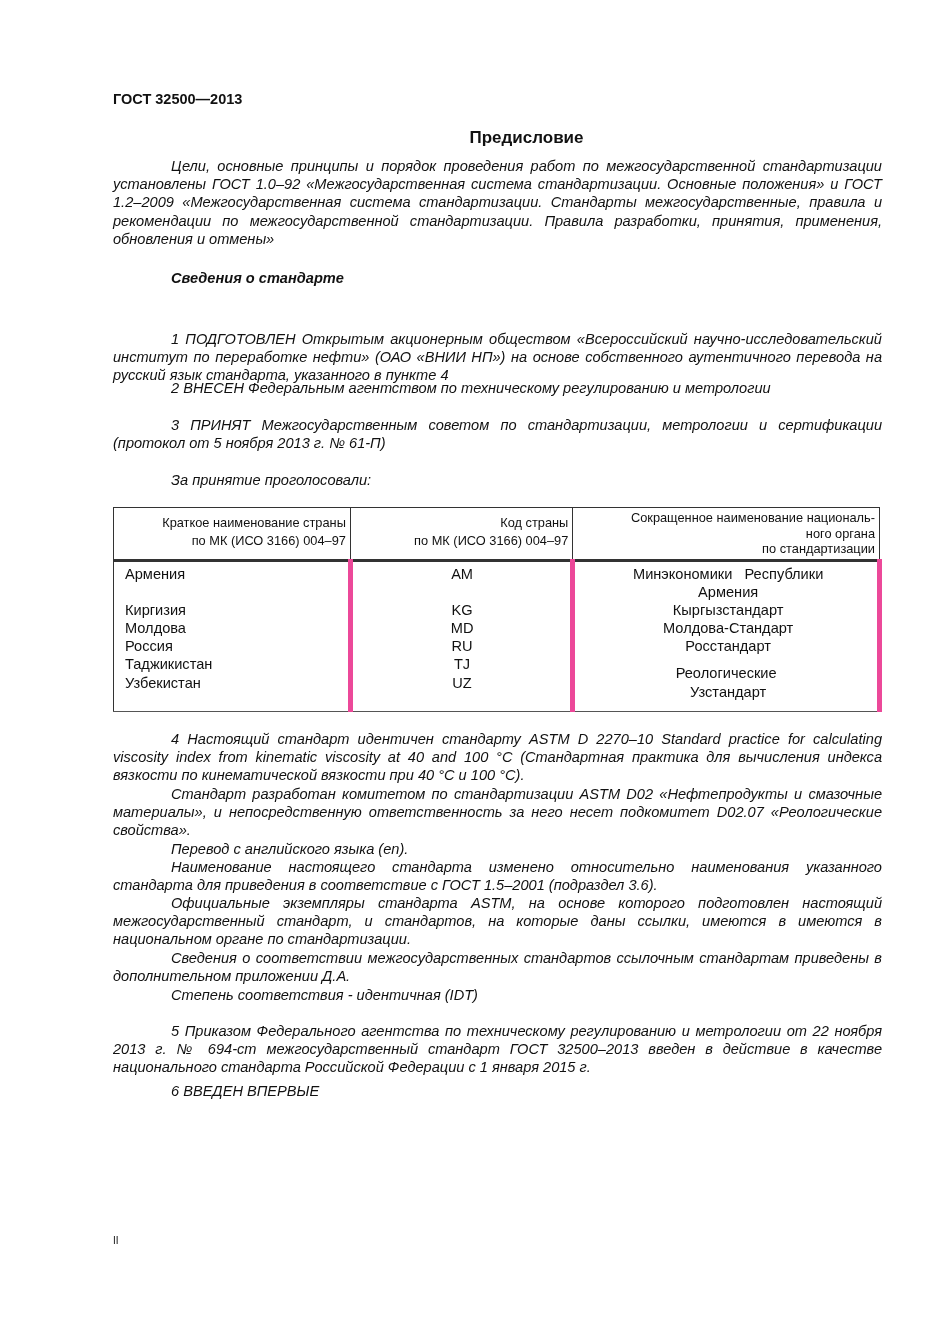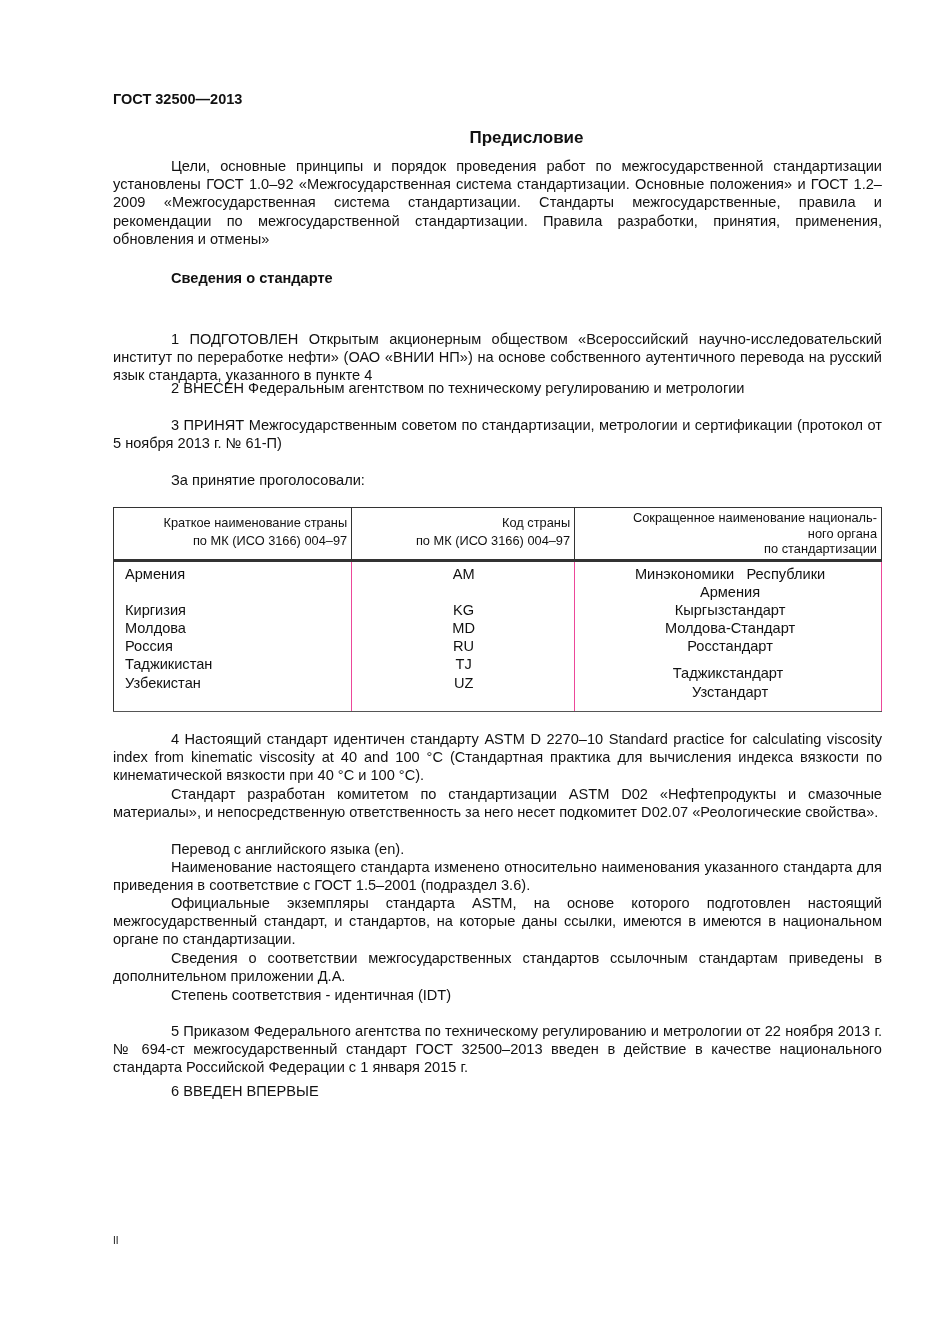--- a/index.html
+++ b/index.html
@@ -13,33 +13,33 @@
     }
     .title {
       position: absolute; left: 8px; right: 0; top: 128px; text-align: center;
       font-size: 17px; font-weight: bold; padding-left: 95px;
     }
     .p {
       position: absolute; left: 113px; width: 769px;
       font-size: 14.6px; line-height: 18.2px; text-align: justify;
       text-align-last: left;
     }
-    .indent { text-indent: 58px; }
+    .indent { text-indent: 58px; font-style: italic; }
     .bold { font-weight: bold; }
     table.voters {
       position: absolute; left: 113px; top: 507px; width: 769px;
       border-collapse: collapse; font-size: 14.6px;
     }
     table.voters th {
       font-weight: normal; font-size: 12.8px; line-height: 16.5px;
       border: 1px solid #333; border-bottom: 3px solid #333;
       text-align: right; vertical-align: middle; padding: 2px 4px; height: 46px;
     }
     table.voters td {
-      border-left: 1px solid #333; border-right: 1px solid #ec4899;
+      border-left: 1px solid #333; border-right: 5px solid #ec4899;
       vertical-align: top; padding: 3px 10px 10px 11px; line-height: 18.2px;
     }
     table.voters tbody tr:last-child td { border-bottom: 1.5px solid #555; }
     .col1 { width: 223px; }
     .col2 { width: 210px; text-align: center; }
     .col3 { width: 290px; }
     .line { display: block; height: 18.2px; white-space: nowrap; }
     .line.gap { height: 18.2px; }
     .line.small-gap { margin-top: 3px; }
     .pagenum {
@@ -102,21 +102,21 @@
         <span class="line">RU</span>
         <span class="line">TJ</span>
         <span class="line">UZ</span>
       </td>
       <td class="col3" style="padding-left:14px;text-align:center;">
         <span class="line" style="white-space:pre">Минэкономики   Республики</span>
         <span class="line">Армения</span>
         <span class="line">Кыргызстандарт</span>
         <span class="line">Молдова-Стандарт</span>
         <span class="line">Росстандарт</span>
-        <span class="line small-gap" style="margin-left:-4px; margin-top:9px;">Таджикстандарт</span>
+        <span class="line small-gap" style="margin-left:-4px; margin-top:9px;">Реологические</span>
         <span class="line">Узстандарт</span>
       </td>
     </tr>
   </tbody>
 </table>
 
 <div class="p indent" style="top:730px;">4 Настоящий стандарт идентичен стандарту ASTM D 2270–10 Standard practice for calculating viscosity index from kinematic viscosity at 40 and 100 °C (Стандартная практика для вычисления индекса вязкости по кинематической вязкости при 40 °C и 100 °C).</div>
 <div class="p indent" style="top:785px;">Стандарт разработан комитетом по стандартизации ASTM D02 «Нефтепродукты и смазочные материалы», и непосредственную ответственность за него несет подкомитет D02.07 «Реологические свойства».</div>
 <div class="p indent" style="top:840px;">Перевод с английского языка (en).</div>
 <div class="p indent" style="top:858px;">Наименование настоящего стандарта изменено относительно наименования указанного стандарта для приведения в соответствие с ГОСТ 1.5–2001 (подраздел 3.6).</div>

